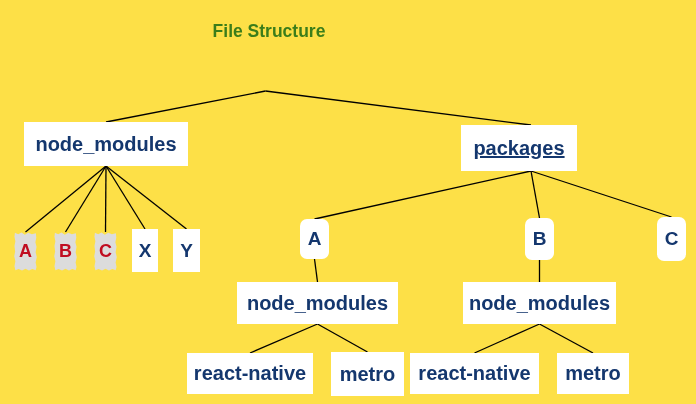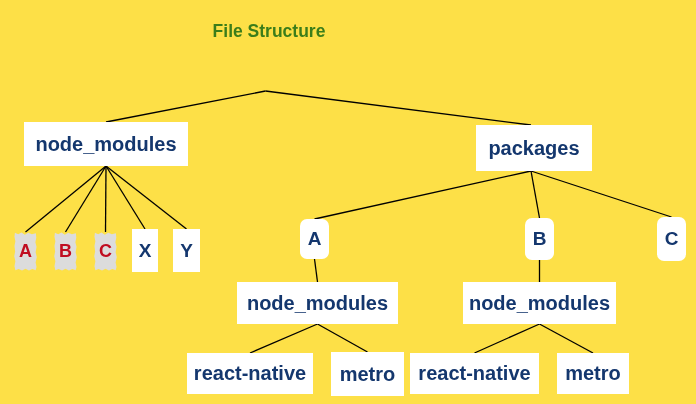--- a/index.html
+++ b/index.html
@@ -49,21 +49,21 @@
     color: #C00D21;
     font-size: 18px;
     clip-path: polygon(4% 2%, 18% 6%, 33% 1%, 47% 7%, 62% 2%, 78% 6%, 95% 3%,
                        97% 14%, 93% 26%, 98% 38%, 94% 52%, 99% 64%, 94% 78%, 98% 90%,
                        94% 98%, 80% 95%, 65% 99%, 50% 94%, 35% 99%, 20% 95%, 6% 98%,
                        2% 88%, 6% 75%, 1% 62%, 5% 50%, 2% 36%, 6% 24%, 2% 12%);
   }
   
   .n-monorepo   { left:208px; top:48px;  width:115px; height:43px; }
   .n-nm-root    { left:24px;  top:122px; width:164px; height:44px; }
-  .n-packages   { left:476px; top:125px; width:116px; height:46px; }
+  .n-packages   { left:461px; top:125px; width:116px; height:46px;text-decoration:underline; }
   .n-dep-a      { left:14px;  top:232px; width:23px;  height:39px; }
   .n-dep-b      { left:54px;  top:232px; width:23px;  height:39px; }
   .n-dep-c      { left:94px;  top:232px; width:23px;  height:39px; }
   .n-dep-x      { left:132px; top:229px; width:26px;  height:43px; }
   .n-dep-y      { left:173px; top:229px; width:27px;  height:43px; }
   .n-pkg-a      { left:300px; top:219px; width:29px;  height:40px; }
   .n-pkg-b      { left:525px; top:218px; width:29px;  height:42px; }
   .n-pkg-c      { left:657px; top:217px; width:29px;  height:44px; }
   .n-nm-a       { left:237px; top:282px; width:161px; height:42px; }
   .n-nm-b       { left:463px; top:282px; width:153px; height:42px; }

